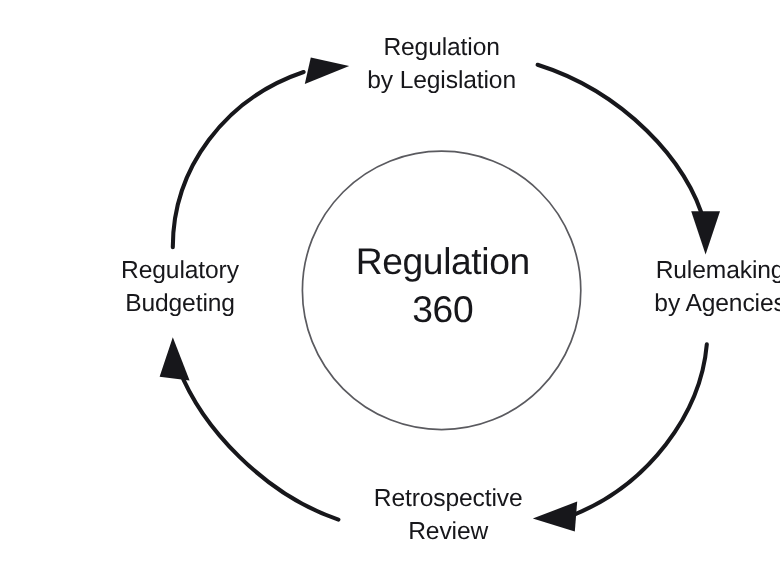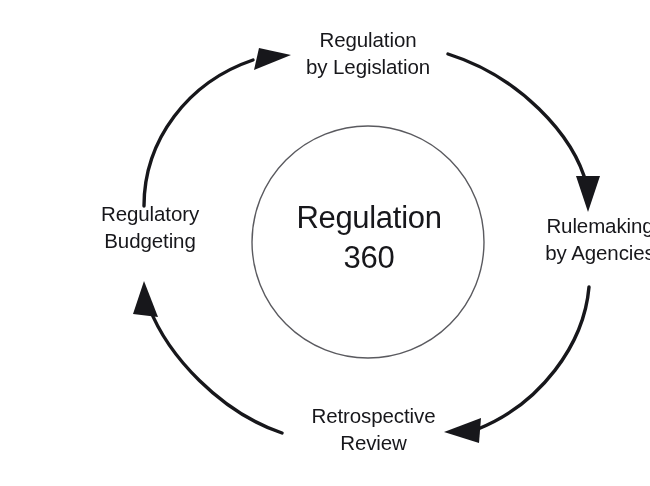--- a/index.html
+++ b/index.html
@@ -48,21 +48,21 @@
     top: 212px;
     width: 180px;
   }
   #label-bottom {
     left: 228px;
     top: 402px;
     width: 195px;
   }
   #label-left {
     left: 12px;
-    top: 200px;
+    top: 212px;
     width: 180px;
   }
   #center-label {
     position: absolute;
     left: 211px;
     top: 198px;
     width: 220px;
     text-align: center;
     color: #17171b;
     font-family: "Liberation Sans", sans-serif;

